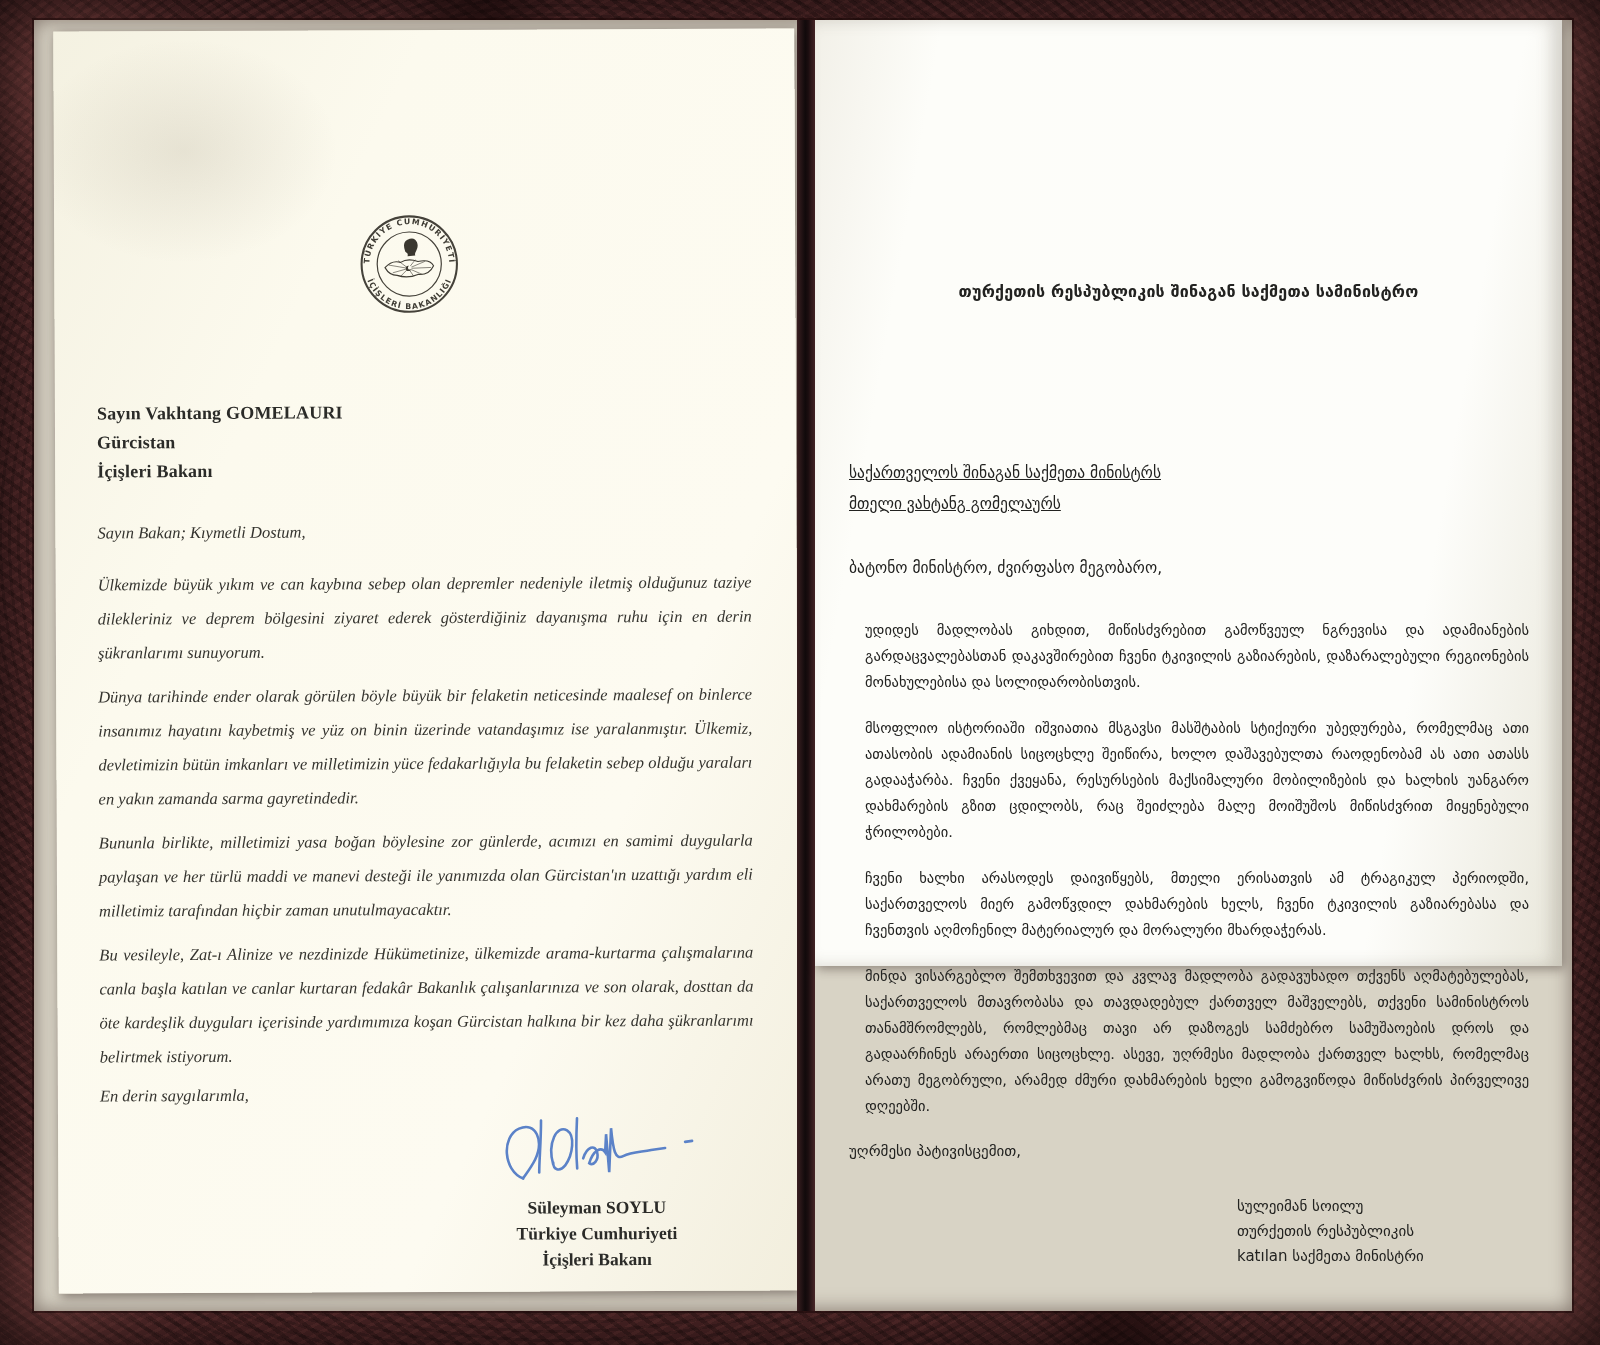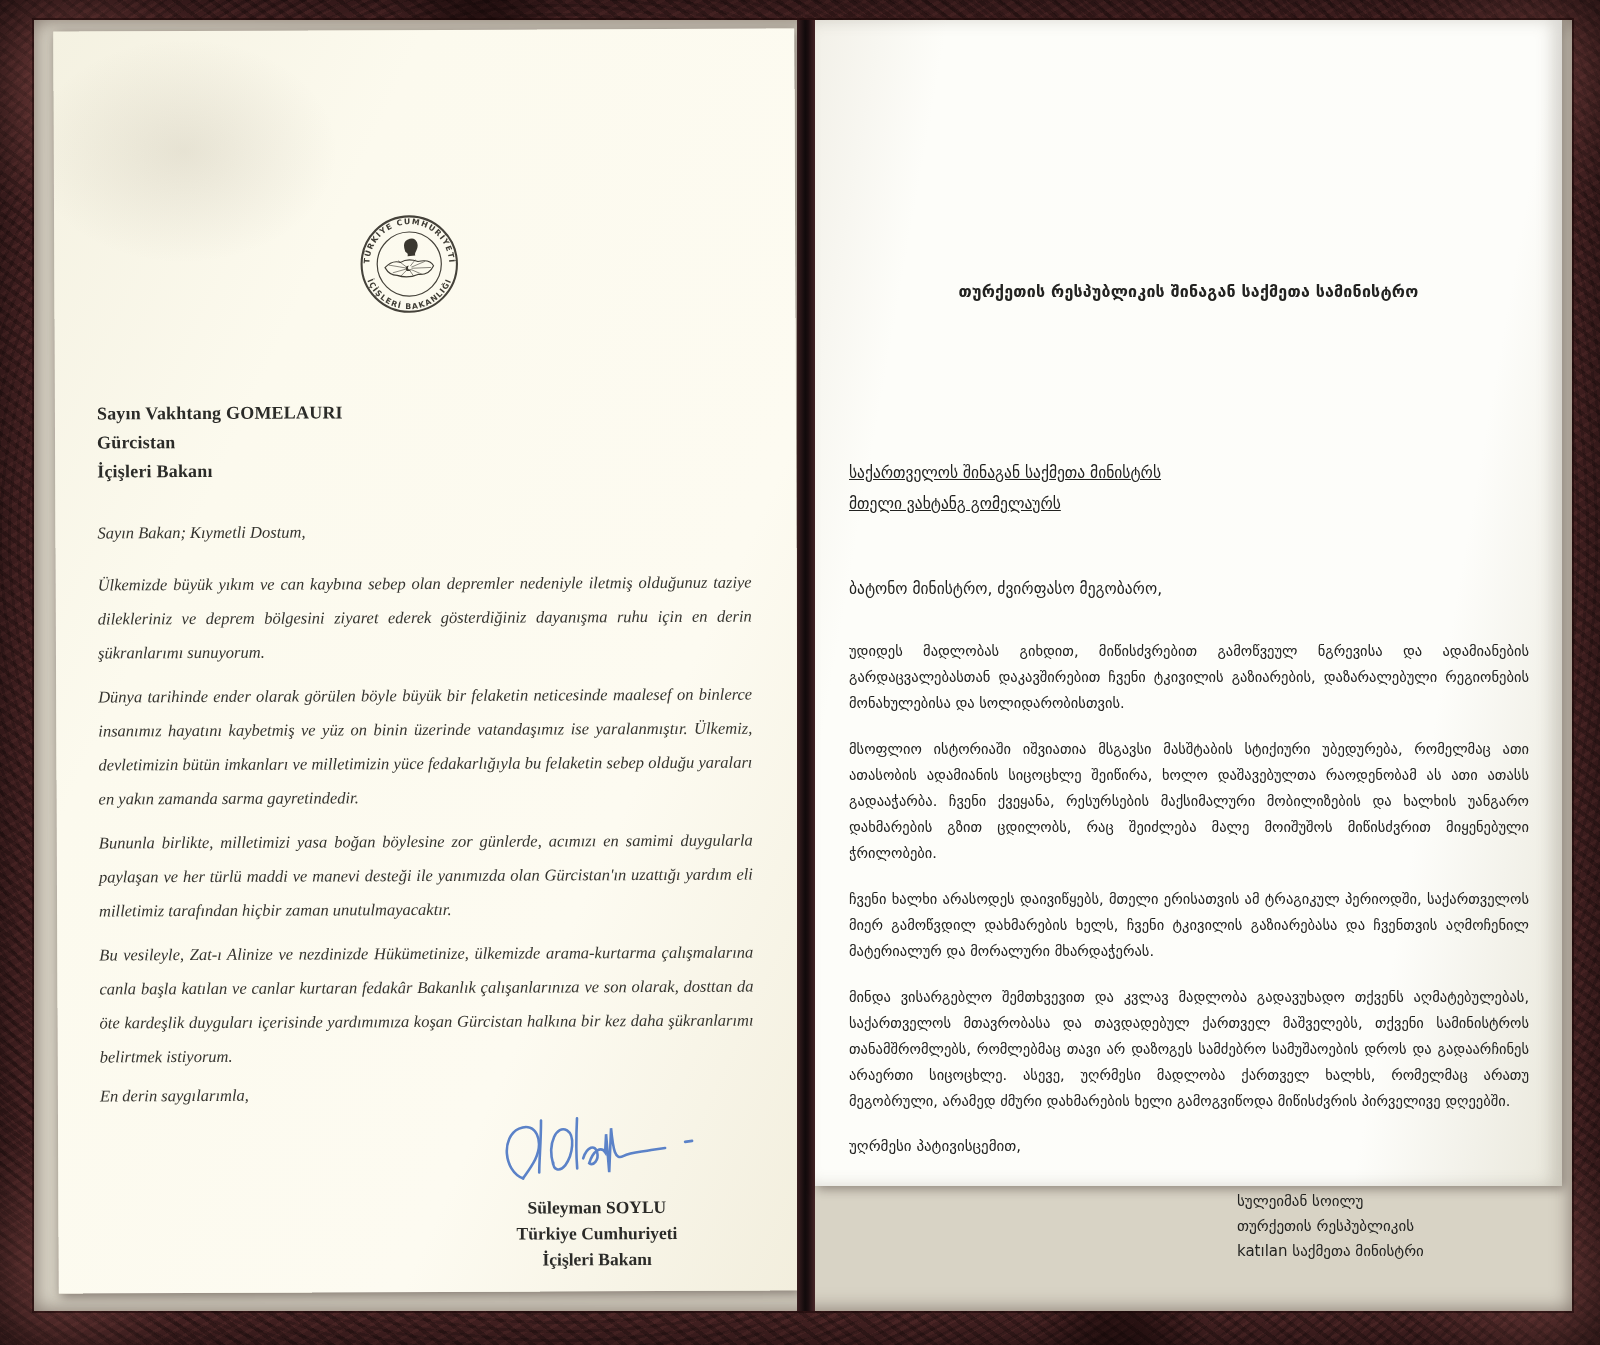--- a/index.html
+++ b/index.html
@@ -36,21 +36,21 @@
       radial-gradient(ellipse 220px 160px at 130px 120px, rgba(125,112,88,.14), transparent 70%),
       linear-gradient(115deg,#f4f1e1 0%,#fcfaee 28%,#fdfbf1 70%,#f2eedd 100%);
     transform:rotate(-0.25deg);
     box-shadow:2px 3px 12px rgba(35,20,18,.5);
   }
   .seam{
     position:absolute;left:763px;top:0;width:18px;height:100%;
     background:linear-gradient(90deg,#3a1f21,#110a0b 45%,#1b0e10 62%,#482628);
   }
   .paper-right{
-    position:absolute;left:781px;top:0;right:10px;height:1166px;
+    position:absolute;left:781px;top:0;right:10px;height:946px;
     background:linear-gradient(100deg,#f2f0e8,#fdfdf9 14%,#fdfdfa 78%,#e9e7db);
     box-shadow:inset -10px 0 16px rgba(90,80,70,.22), 2px 3px 10px rgba(35,20,18,.4);
   }
   
   .seal{position:absolute;left:303px;top:182px;width:104px;height:104px;}
   .tr-content{
     position:absolute;left:42px;top:368px;width:654px;color:#2b2b28;
   }
   .tr-recipient{font-weight:bold;font-size:18px;line-height:29px;letter-spacing:.2px;}
   .tr-salutation{margin-top:36px;font-style:italic;font-size:16.5px;line-height:22px;color:#35342f;}
@@ -64,22 +64,22 @@
   .tr-sig-svg{display:block;margin:0 auto;}
   .tr-sig-text{font-weight:bold;font-size:17.5px;line-height:26px;color:#2b2b28;}
   
   .ka{font-family:"DejaVu Sans", sans-serif;color:#222220;}
   .ka-header{
     position:absolute;left:0;right:0;top:262px;text-align:center;
     font-weight:bold;font-size:16px;letter-spacing:.2px;
   }
   .ka-content{position:absolute;left:34px;top:438px;width:680px;font-size:14.5px;}
   .ka-recipient{line-height:31px;font-size:15.5px;text-decoration:underline;}
-  .ka-salutation{margin-top:57px;line-height:25px;font-size:15.5px;}
-  .ka-body p{margin:0 0 20px 0;line-height:26px;text-align:justify;}
+  .ka-salutation{margin-top:36px;line-height:25px;font-size:15.5px;}
+  .ka-body p{margin:0 0 20px 16px;line-height:26px;text-align:justify;}
   .ka-body p:first-child{margin-top:36px;}
   .ka-closing{margin-top:4px;line-height:25px;font-size:15px;}
   .ka-sig{margin:30px 52px 0 auto;width:240px;line-height:25px;font-size:15px;}
   .seal text{font-family:"DejaVu Sans", sans-serif;}
 </style>
 </head>
 <body>
 
 <div class="frame">
   <div class="inner">

